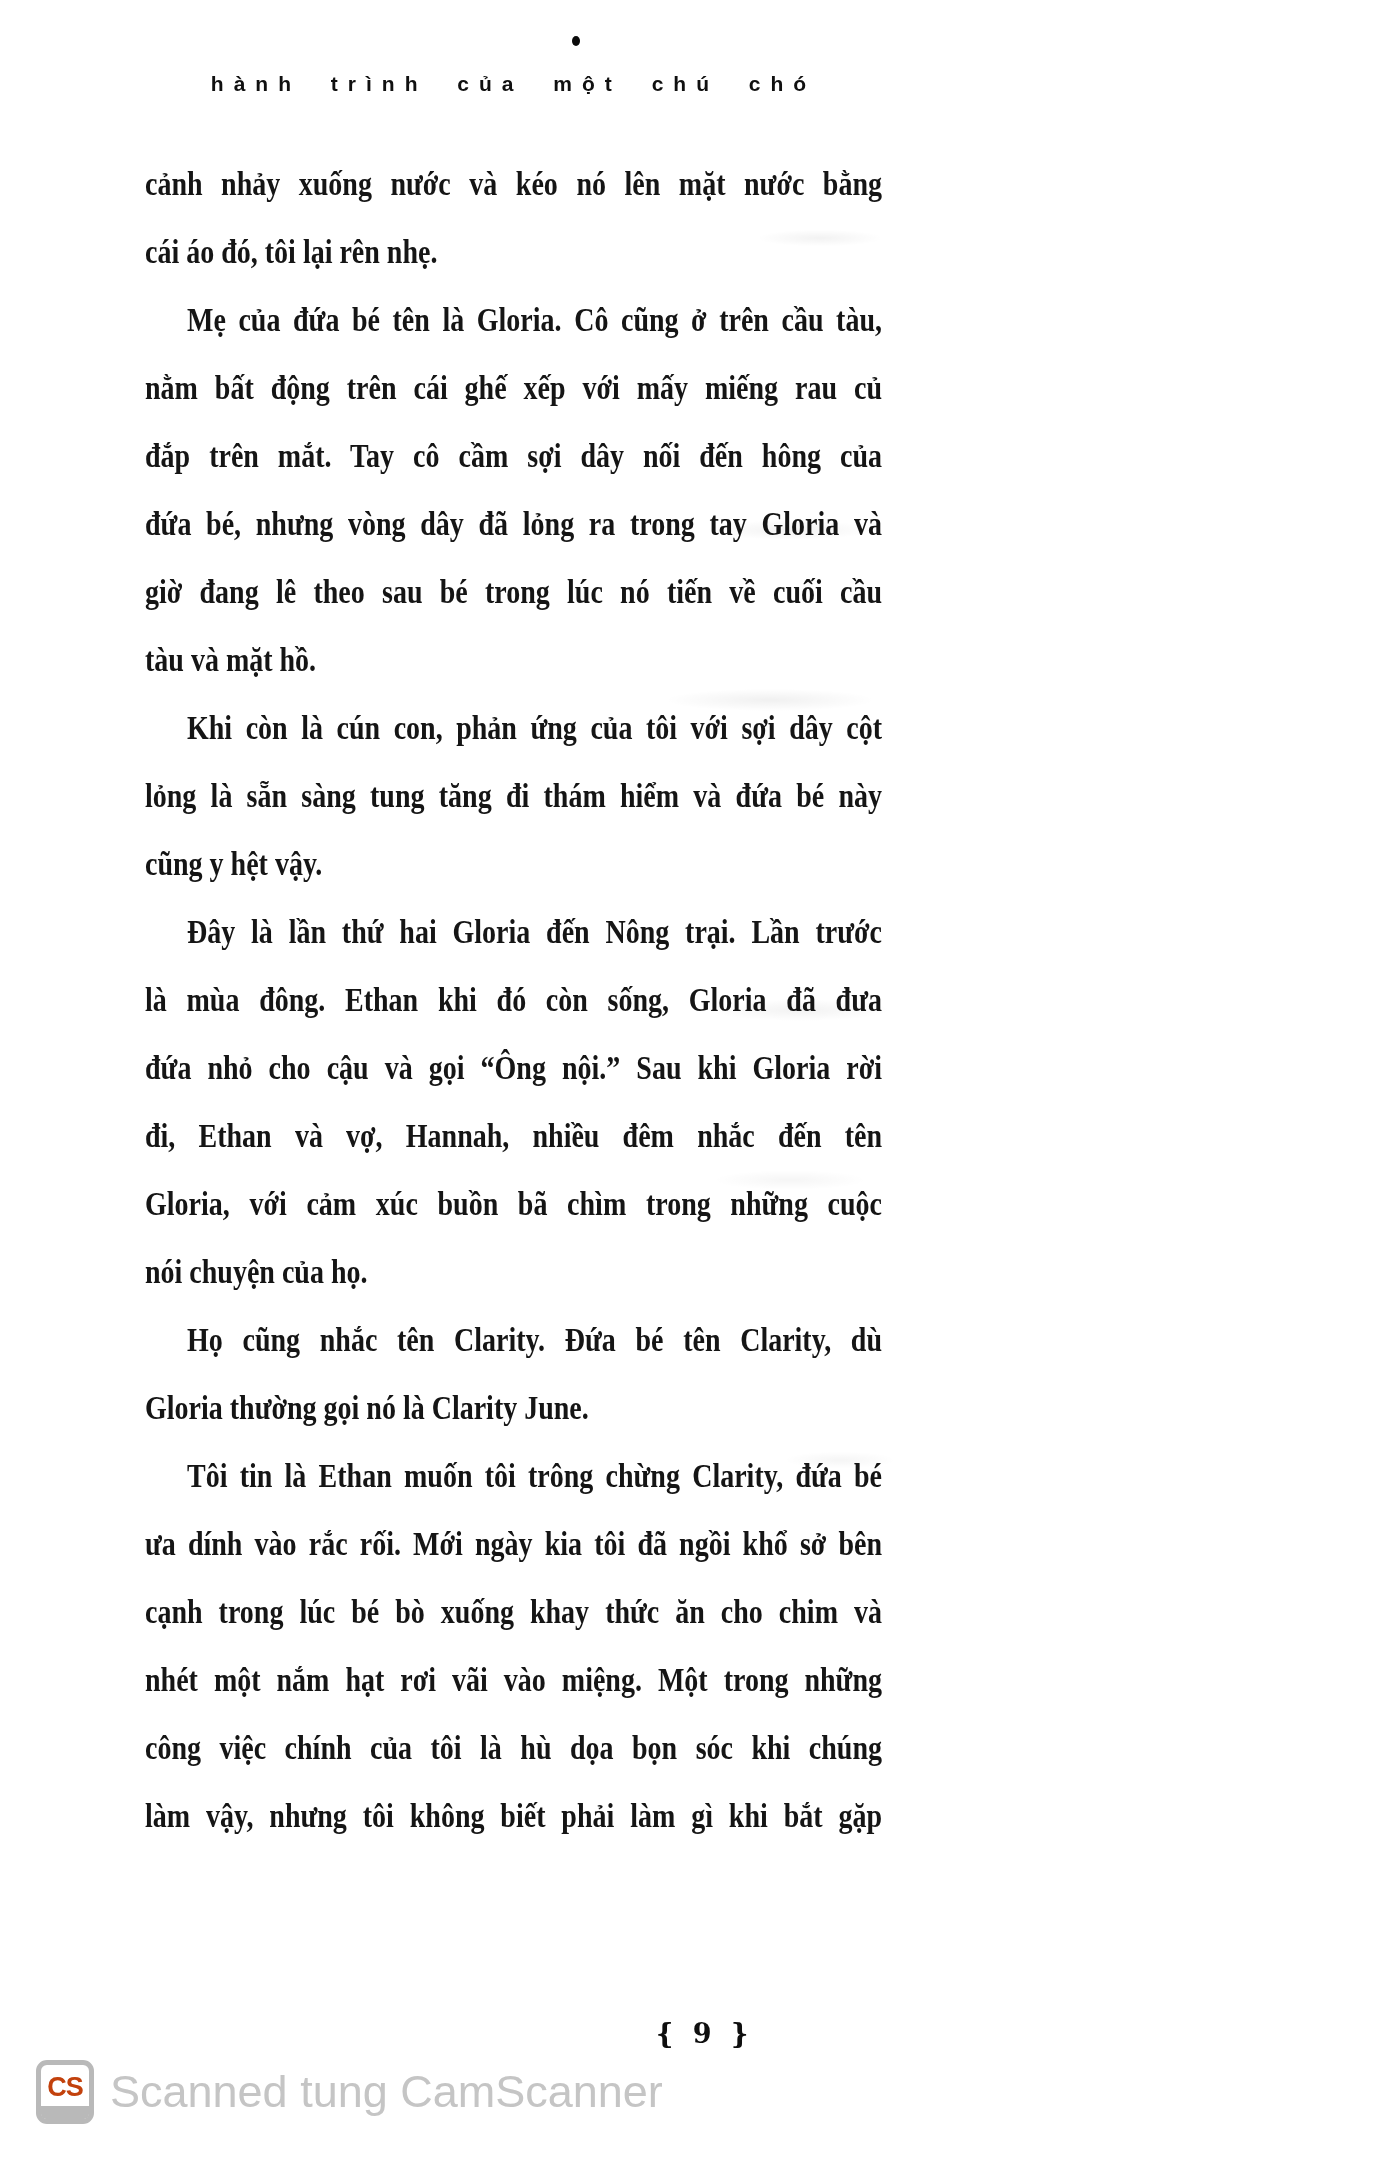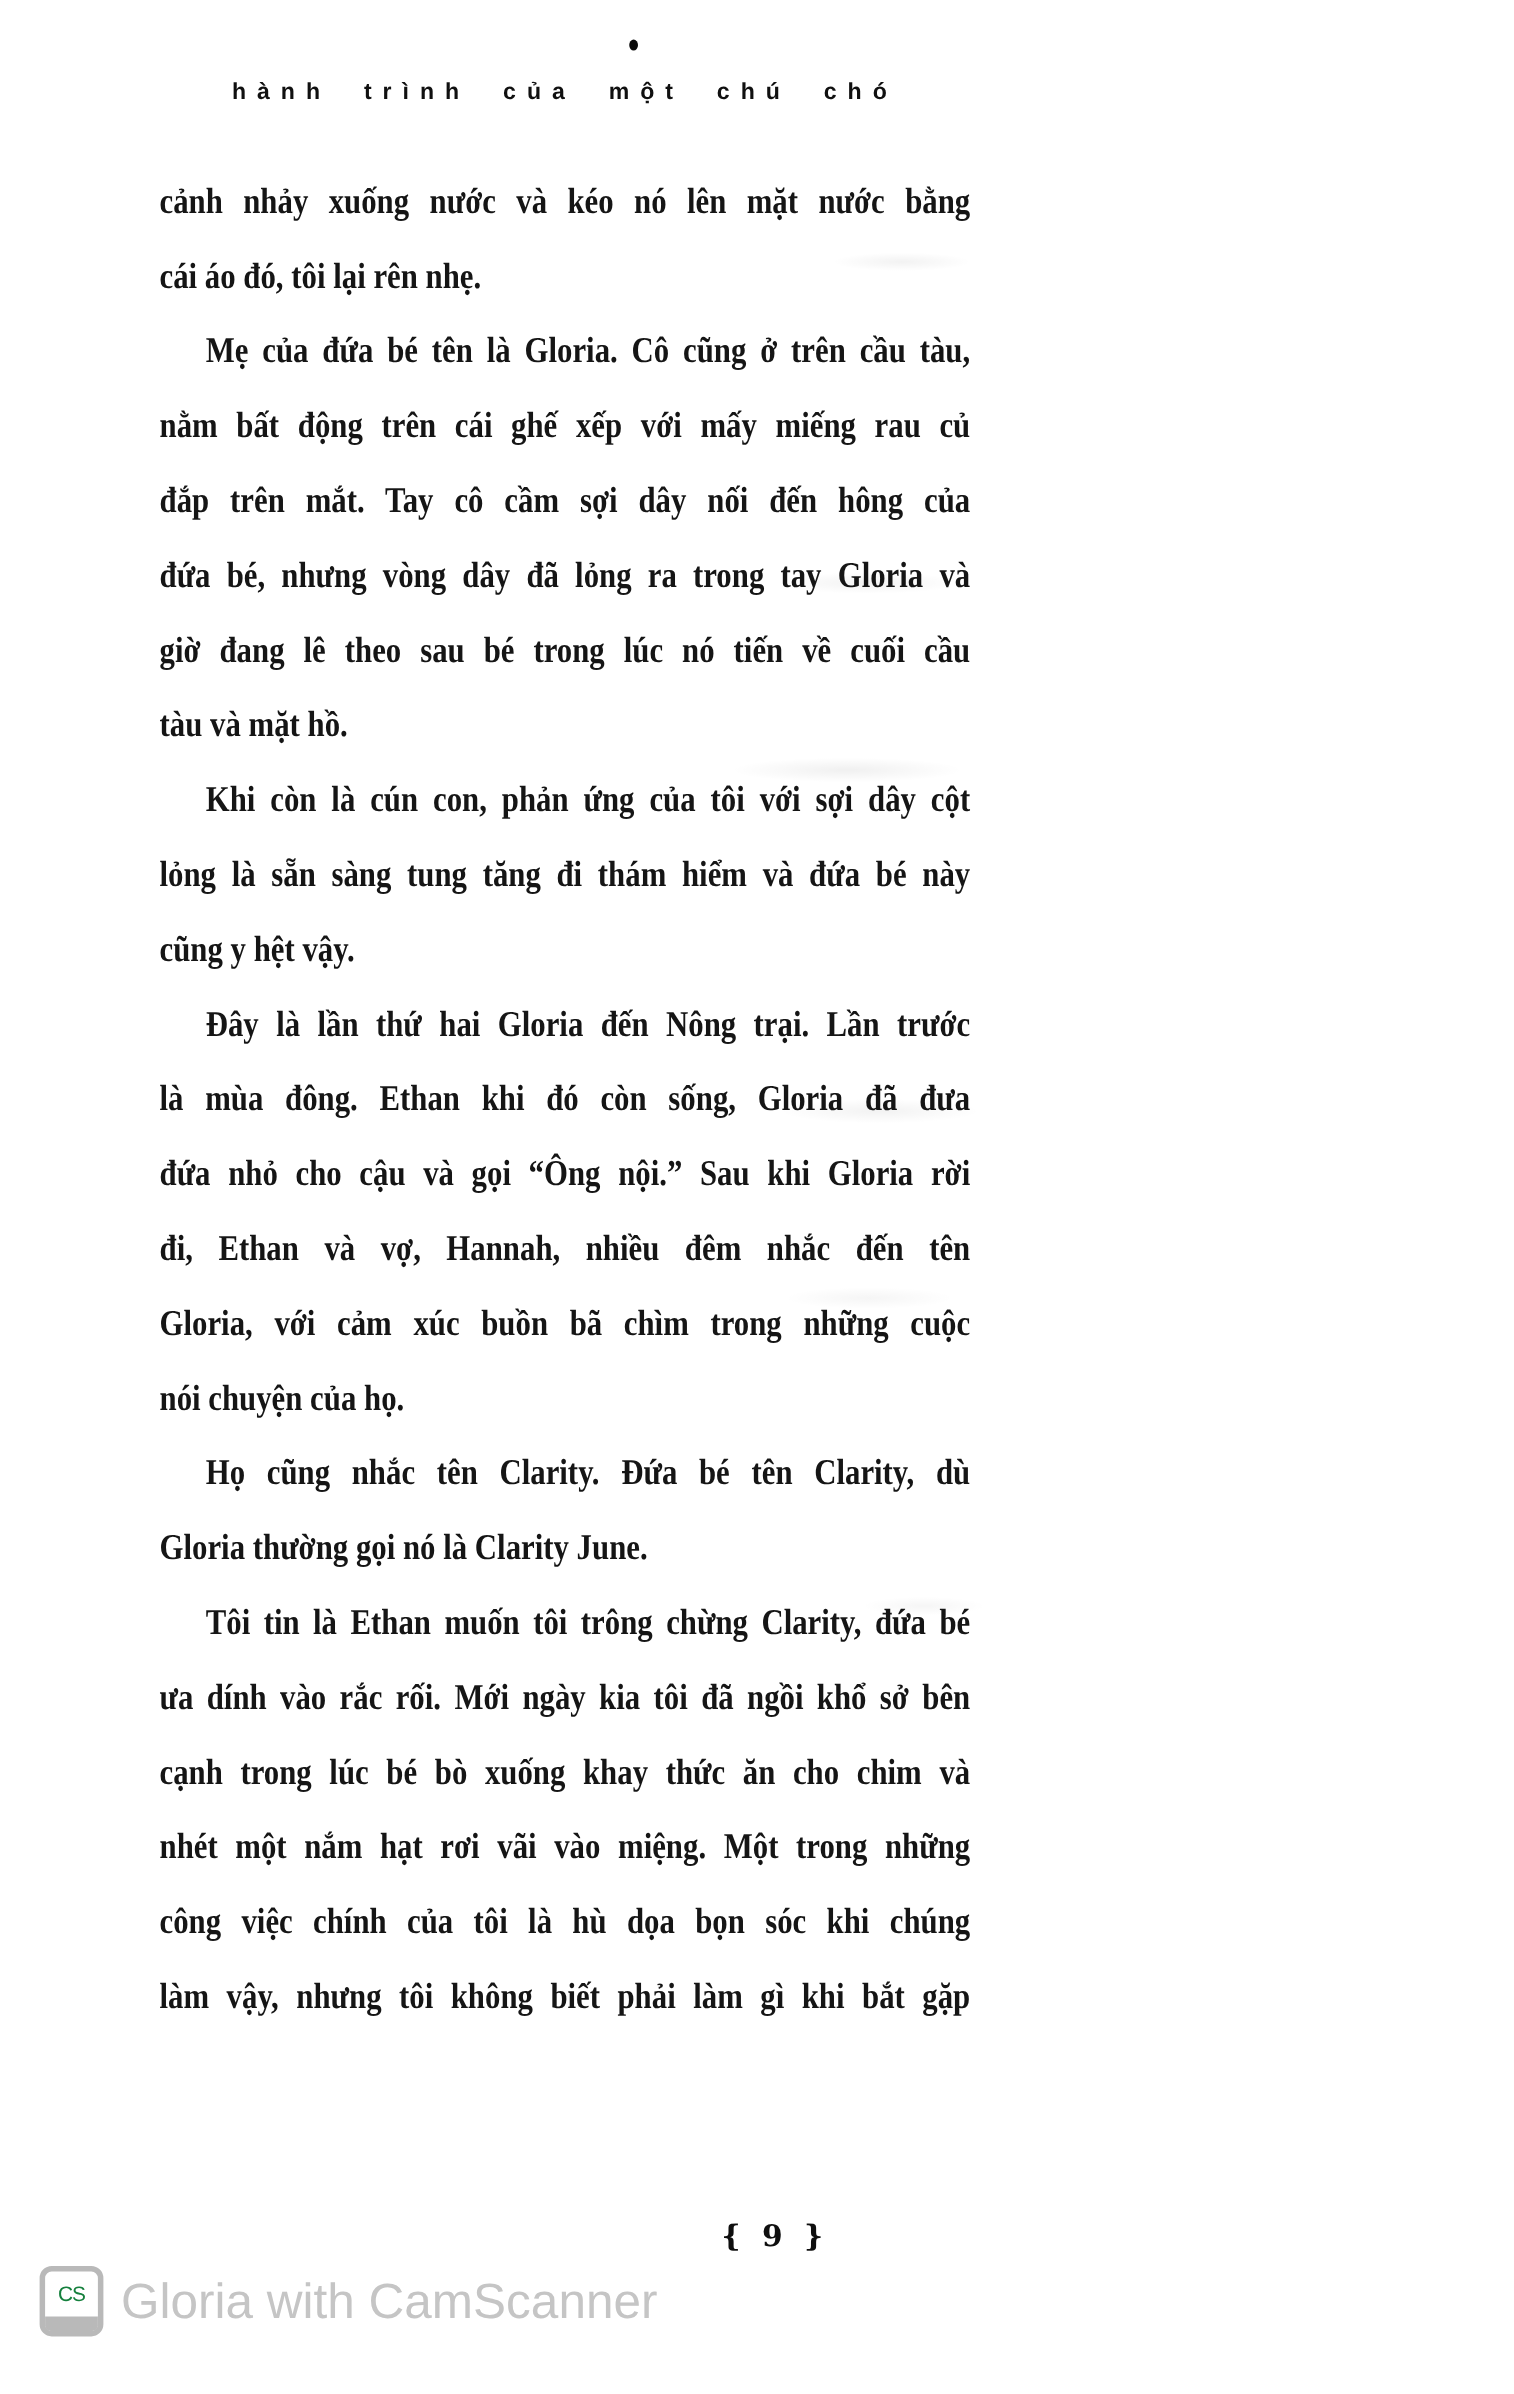--- a/index.html
+++ b/index.html
@@ -87,24 +87,24 @@
     border: 5px solid #b9b9b9;
     border-radius: 11px;
     box-sizing: border-box;
     background: #ffffff;
     display: flex;
     align-items: center;
     justify-content: center;
   }
   .cs-text {
     font-family: "Liberation Sans", sans-serif;
-    font-weight: normal;
-    font-size: 19px;
+    font-weight: bold;
+    font-size: 27px;
     letter-spacing: -1px;
-    color: #15803d;
+    color: #c2410c;
     margin-top: -10px;
   }
   .cs-band {
     position: absolute;
     left: 0; right: 0; bottom: 0;
     height: 13px;
     background: #b9b9b9;
     border-radius: 0 0 5px 5px;
   }
   .wm-label {
@@ -147,15 +147,15 @@
       <div class="line j">công việc chính của tôi là hù dọa bọn sóc khi chúng</div>
       <div class="line j">làm vậy, nhưng tôi không biết phải làm gì khi bắt gặp</div>
     </div>
   <div class="pagenum">{ 9 }</div>
   <div class="artifacts"></div>
   <div class="watermark">
     <div class="cs-logo">
       <span class="cs-text">CS</span>
       <div class="cs-band"></div>
     </div>
-    <span class="wm-label">Gloria with CamScanner</span>
+    <span class="wm-label">Scanned tung CamScanner</span>
   </div>
 </div>
 
 </body></html>

